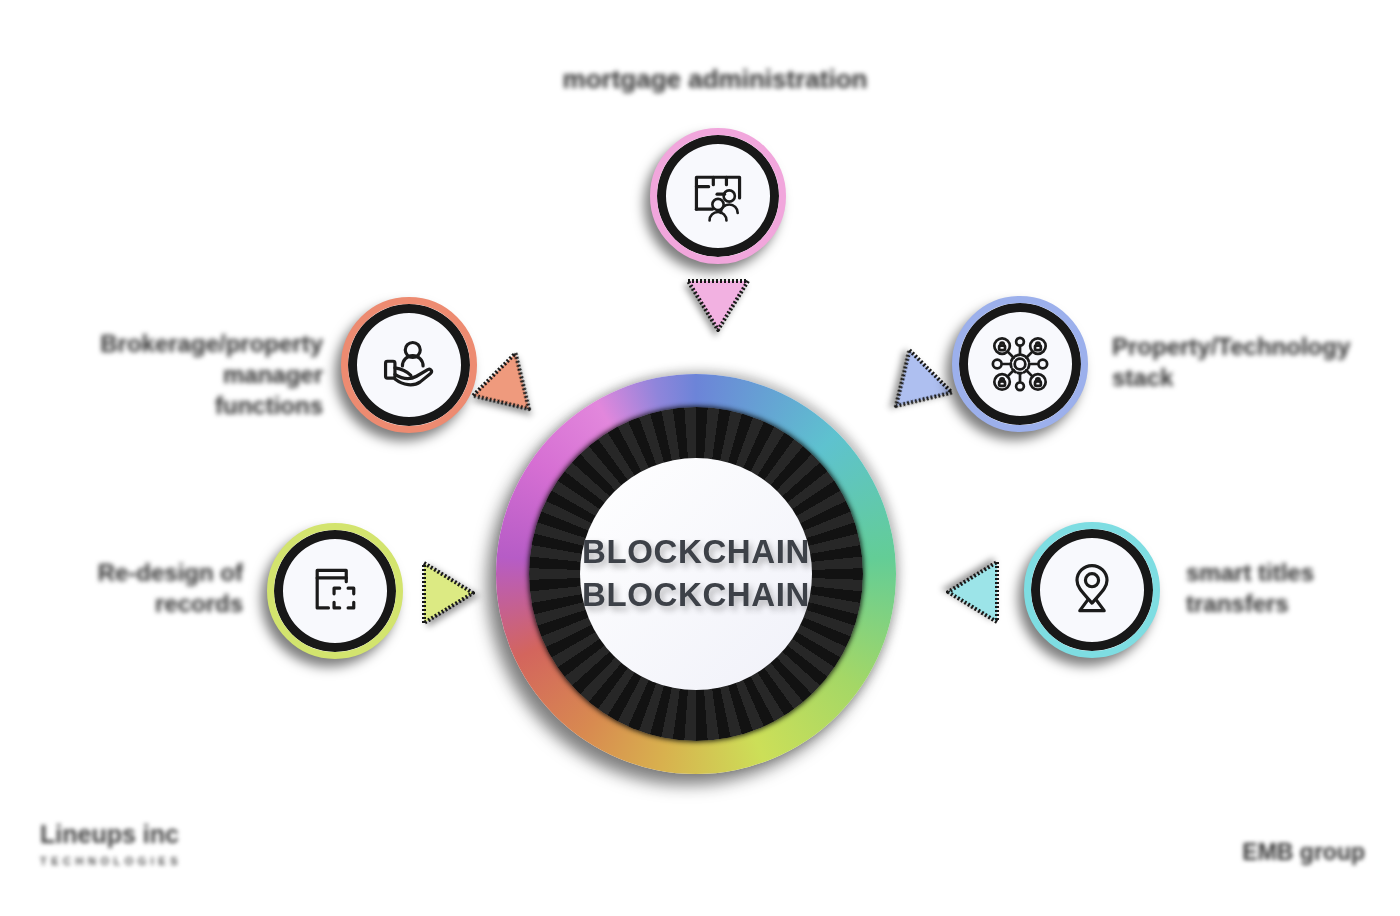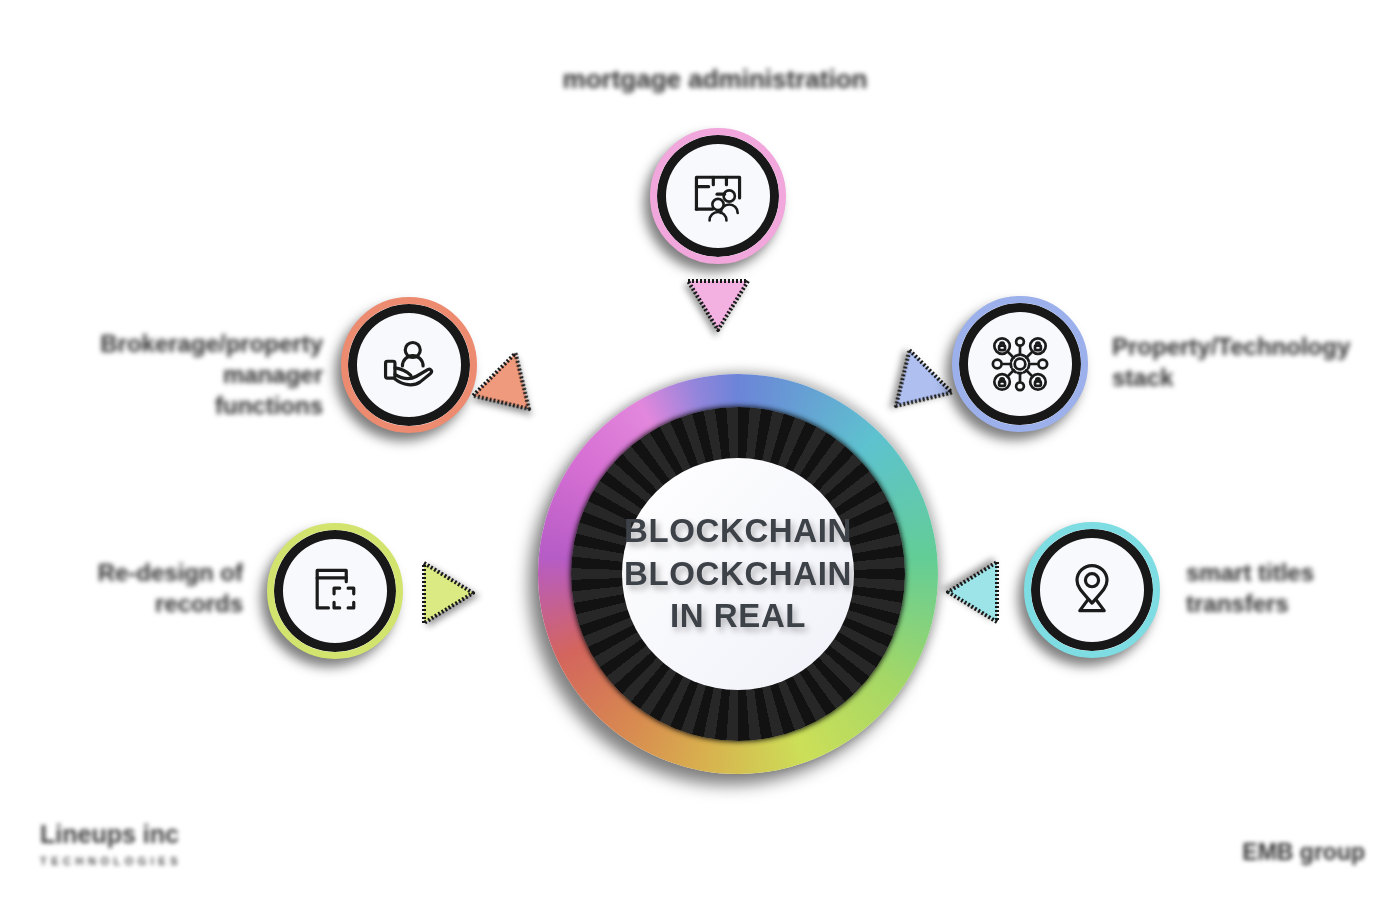--- a/index.html
+++ b/index.html
@@ -2,21 +2,21 @@
 <html><head>
 <meta charset="utf-8">
 <style>
   html,body{margin:0;padding:0;background:#ffffff;}
   .stage{
     position:relative;width:1400px;height:916px;background:#ffffff;overflow:hidden;
     font-family:"Liberation Sans","DejaVu Sans",sans-serif;
   }
   
   .big-ring{
-    position:absolute;left:538px;top:374px;width:400px;height:400px;border-radius:50%;
+    position:absolute;left:496px;top:374px;width:400px;height:400px;border-radius:50%;
     background:conic-gradient(from 0deg,
       #6c84d8 0deg, #5ec2cf 45deg, #63cd96 85deg, #a4d766 125deg,
       #ccdf58 160deg, #d8b14e 190deg, #d88a50 215deg, #d3655d 245deg,
       #b65cc6 275deg, #d66fd3 305deg, #e287dc 330deg, #8f85db 348deg, #6c84d8 360deg);
     box-shadow:-9px 11px 16px rgba(25,25,25,.55), 4px -4px 10px rgba(25,25,25,.25);
   }
   .big-dark{
     position:absolute;inset:33px;border-radius:50%;
     background:repeating-conic-gradient(from 0deg,#121212 0deg 4deg,#272727 4deg 8deg);
     box-shadow:0 0 5px 1px rgba(10,10,10,.85);
@@ -74,21 +74,20 @@
 <body>
 
 <div class="stage">
 
   <div class="big-ring">
     <div class="big-dark">
       <div class="big-white">
         <div class="title">
           <div>BLOCKCHAIN</div>
           <div>BLOCKCHAIN</div>
-          <div>IN REAL</div>
         </div>
       </div>
     </div>
   </div>
 
   <svg class="arrow arrow-top" viewBox="0 0 72 60">
     <polygon points="6,5 66,5 36,54" stroke="#191919" stroke-width="4" stroke-linejoin="round" stroke-dasharray="2 2" fill="#f2b1e1"></polygon>
   </svg>
   <svg class="arrow arrow-upper-left" viewBox="0 0 72 60">
     <polygon points="6,5 66,5 36,54" stroke="#191919" stroke-width="4" stroke-linejoin="round" stroke-dasharray="2 2" fill="#ef9a7d"></polygon>

